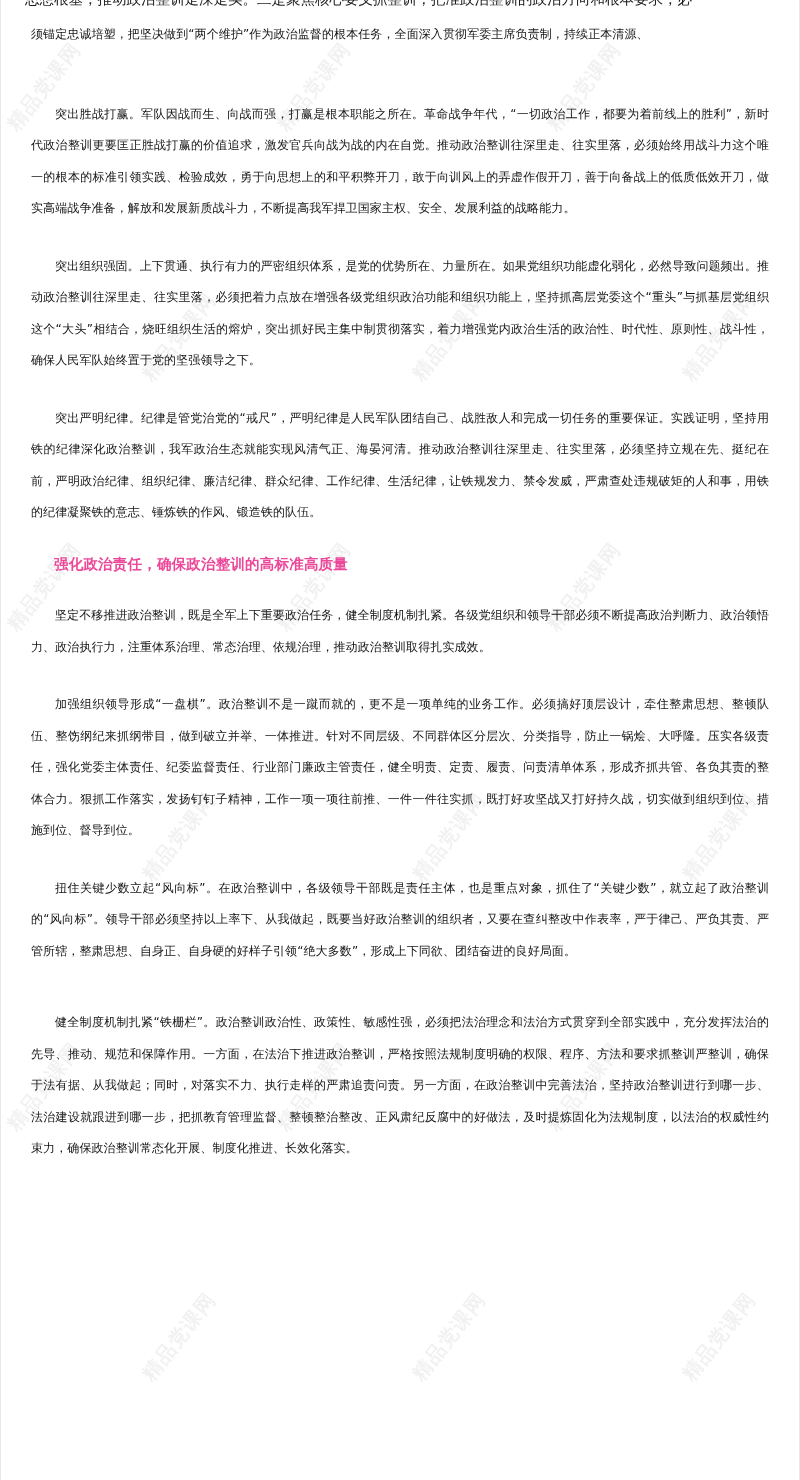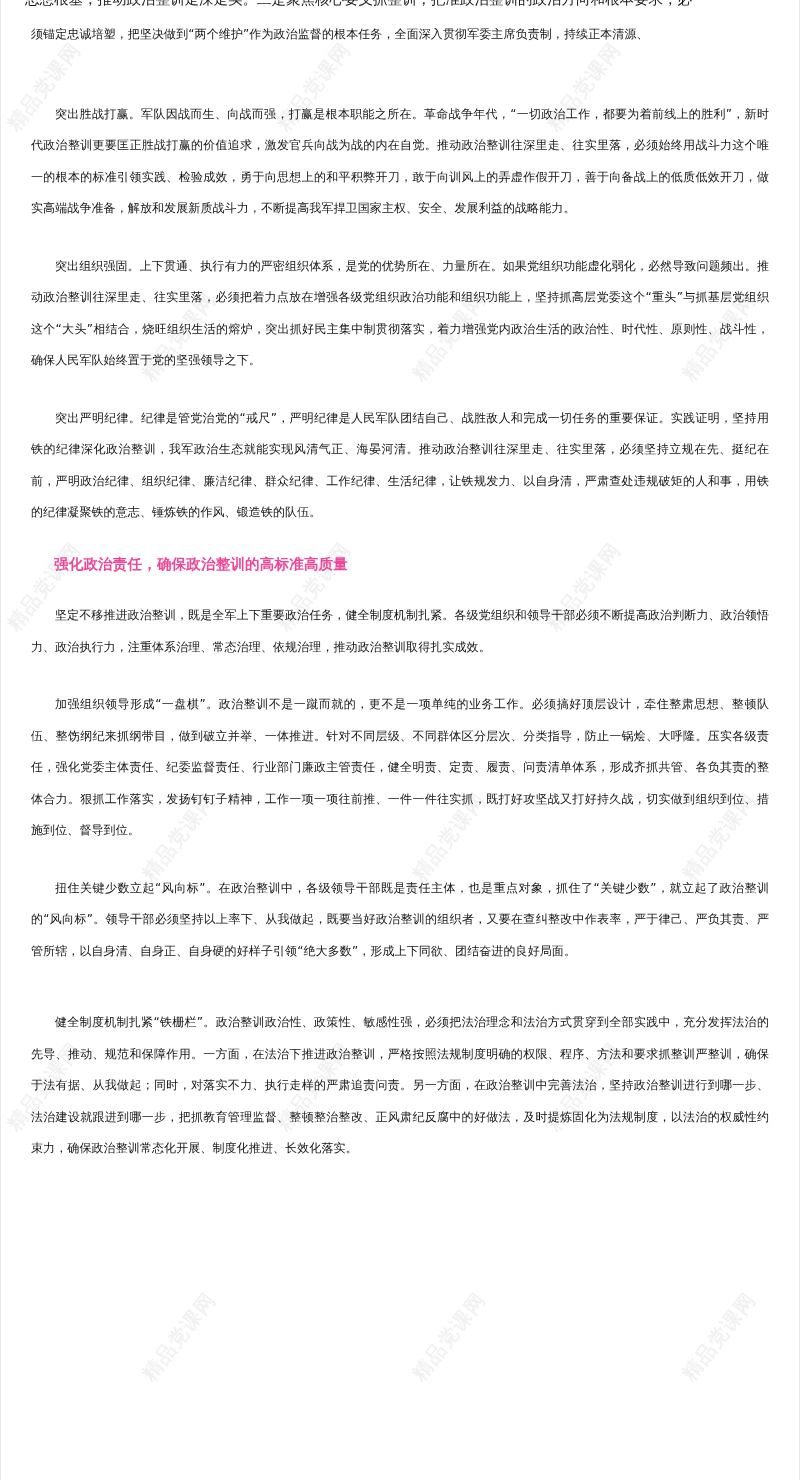--- a/index.html
+++ b/index.html
@@ -130,37 +130,37 @@
     <div class="gap-sm"></div>
 
     <p class="para">突出胜战打赢。军队因战而生、向战而强，打赢是根本职能之所在。革命战争年代，“一切政治工作，都要为着前线上的胜利”，新时代政治整训更要匡正胜战打赢的价值追求，激发官兵向战为战的内在自觉。推动政治整训往深里走、往实里落，必须始终用战斗力这个唯一的根本的标准引领实践、检验成效，勇于向思想上的和平积弊开刀，敢于向训风上的弄虚作假开刀，善于向备战上的低质低效开刀，做实高端战争准备，解放和发展新质战斗力，不断提高我军捍卫国家主权、安全、发展利益的战略能力。</p>
 
     <div class="gap-sm"></div>
 
     <p class="para">突出组织强固。上下贯通、执行有力的严密组织体系，是党的优势所在、力量所在。如果党组织功能虚化弱化，必然导致问题频出。推动政治整训往深里走、往实里落，必须把着力点放在增强各级党组织政治功能和组织功能上，坚持抓高层党委这个“重头”与抓基层党组织这个“大头”相结合，烧旺组织生活的熔炉，突出抓好民主集中制贯彻落实，着力增强党内政治生活的政治性、时代性、原则性、战斗性，确保人民军队始终置于党的坚强领导之下。</p>
 
     <div class="gap-sm"></div>
 
-    <p class="para">突出严明纪律。纪律是管党治党的“戒尺”，严明纪律是人民军队团结自己、战胜敌人和完成一切任务的重要保证。实践证明，坚持用铁的纪律深化政治整训，我军政治生态就能实现风清气正、海晏河清。推动政治整训往深里走、往实里落，必须坚持立规在先、挺纪在前，严明政治纪律、组织纪律、廉洁纪律、群众纪律、工作纪律、生活纪律，让铁规发力、以自身清，严肃查处违规破矩的人和事，用铁的纪律凝聚铁的意志、锤炼铁的作风、锻造铁的队伍。</p>
+    <p class="para">突出严明纪律。纪律是管党治党的“戒尺”，严明纪律是人民军队团结自己、战胜敌人和完成一切任务的重要保证。实践证明，坚持用铁的纪律深化政治整训，我军政治生态就能实现风清气正、海晏河清。推动政治整训往深里走、往实里落，必须坚持立规在先、挺纪在前，严明政治纪律、组织纪律、廉洁纪律、群众纪律、工作纪律、生活纪律，让铁规发力、禁令发威，严肃查处违规破矩的人和事，用铁的纪律凝聚铁的意志、锤炼铁的作风、锻造铁的队伍。</p>
 
     <div class="gap-sm"></div>
 
     <p class="heading">强化政治责任，确保政治整训的高标准高质量</p>
 
     <div class="gap-sm"></div>
 
     <p class="para">坚定不移推进政治整训，既是全军上下重要政治任务，健全制度机制扎紧。各级党组织和领导干部必须不断提高政治判断力、政治领悟力、政治执行力，注重体系治理、常态治理、依规治理，推动政治整训取得扎实成效。</p>
 
     <div class="gap-sm"></div>
 
     <p class="para">加强组织领导形成“一盘棋”。政治整训不是一蹴而就的，更不是一项单纯的业务工作。必须搞好顶层设计，牵住整肃思想、整顿队伍、整饬纲纪来抓纲带目，做到破立并举、一体推进。针对不同层级、不同群体区分层次、分类指导，防止一锅烩、大呼隆。压实各级责任，强化党委主体责任、纪委监督责任、行业部门廉政主管责任，健全明责、定责、履责、问责清单体系，形成齐抓共管、各负其责的整体合力。狠抓工作落实，发扬钉钉子精神，工作一项一项往前推、一件一件往实抓，既打好攻坚战又打好持久战，切实做到组织到位、措施到位、督导到位。</p>
 
     <div class="gap-sm"></div>
 
-    <p class="para">扭住关键少数立起“风向标”。在政治整训中，各级领导干部既是责任主体，也是重点对象，抓住了“关键少数”，就立起了政治整训的“风向标”。领导干部必须坚持以上率下、从我做起，既要当好政治整训的组织者，又要在查纠整改中作表率，严于律己、严负其责、严管所辖，以自身清、自身正、自身硬的好样子引领“绝大多数”，形成上下同欲、团结奋进的良好局面。</p>
+    <p class="para">扭住关键少数立起“风向标”。在政治整训中，各级领导干部既是责任主体，也是重点对象，抓住了“关键少数”，就立起了政治整训的“风向标”。领导干部必须坚持以上率下、从我做起，既要当好政治整训的组织者，又要在查纠整改中作表率，严于律己、严负其责、严管所辖，整肃思想、自身正、自身硬的好样子引领“绝大多数”，形成上下同欲、团结奋进的良好局面。</p>
 
     <div class="gap-sm"></div>
 
 
     <div class="gap-sm"></div>
 
     <p class="para">健全制度机制扎紧“铁栅栏”。政治整训政治性、政策性、敏感性强，必须把法治理念和法治方式贯穿到全部实践中，充分发挥法治的先导、推动、规范和保障作用。一方面，在法治下推进政治整训，严格按照法规制度明确的权限、程序、方法和要求抓整训严整训，确保于法有据、从我做起；同时，对落实不力、执行走样的严肃追责问责。另一方面，在政治整训中完善法治，坚持政治整训进行到哪一步、法治建设就跟进到哪一步，把抓教育管理监督、整顿整治整改、正风肃纪反腐中的好做法，及时提炼固化为法规制度，以法治的权威性约束力，确保政治整训常态化开展、制度化推进、长效化落实。</p>
 
     <div class="tail-space"></div>
 

